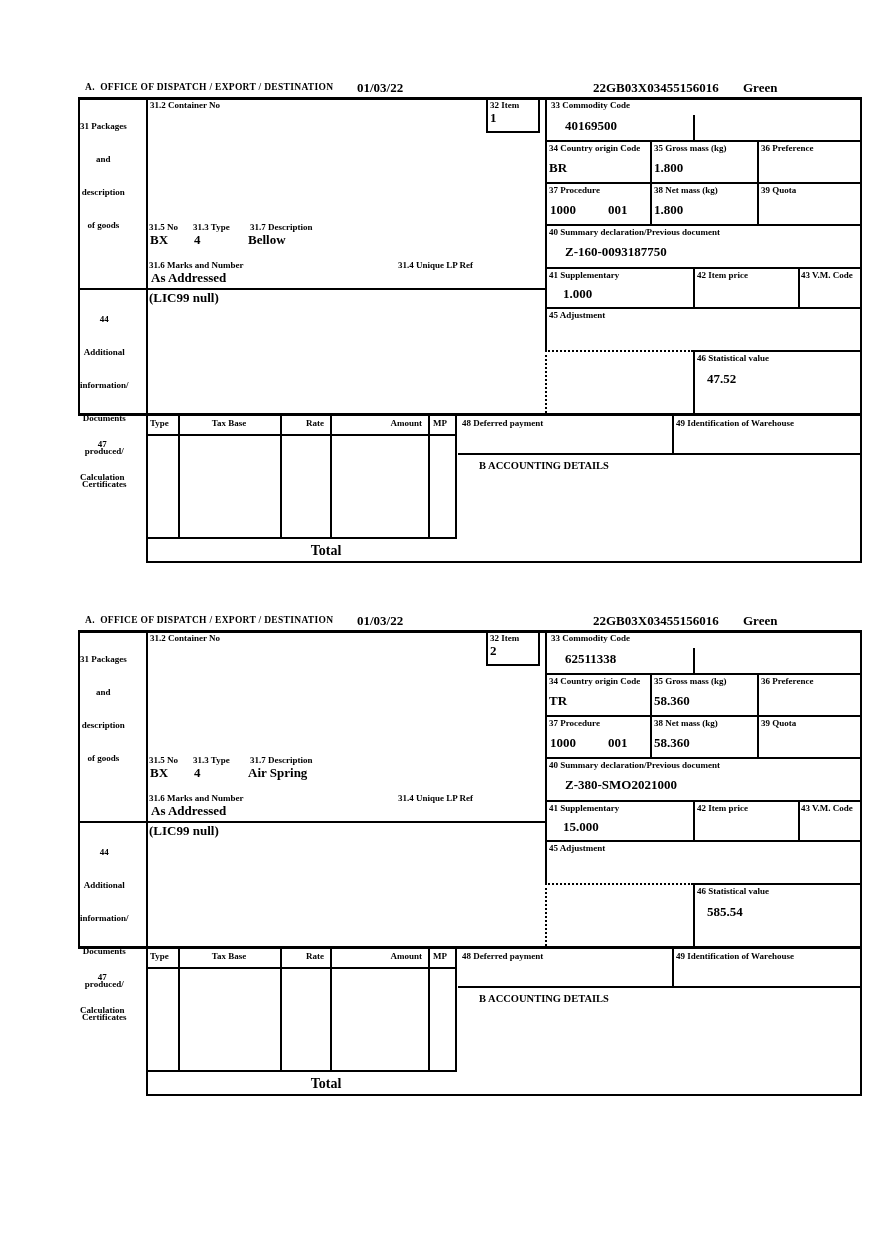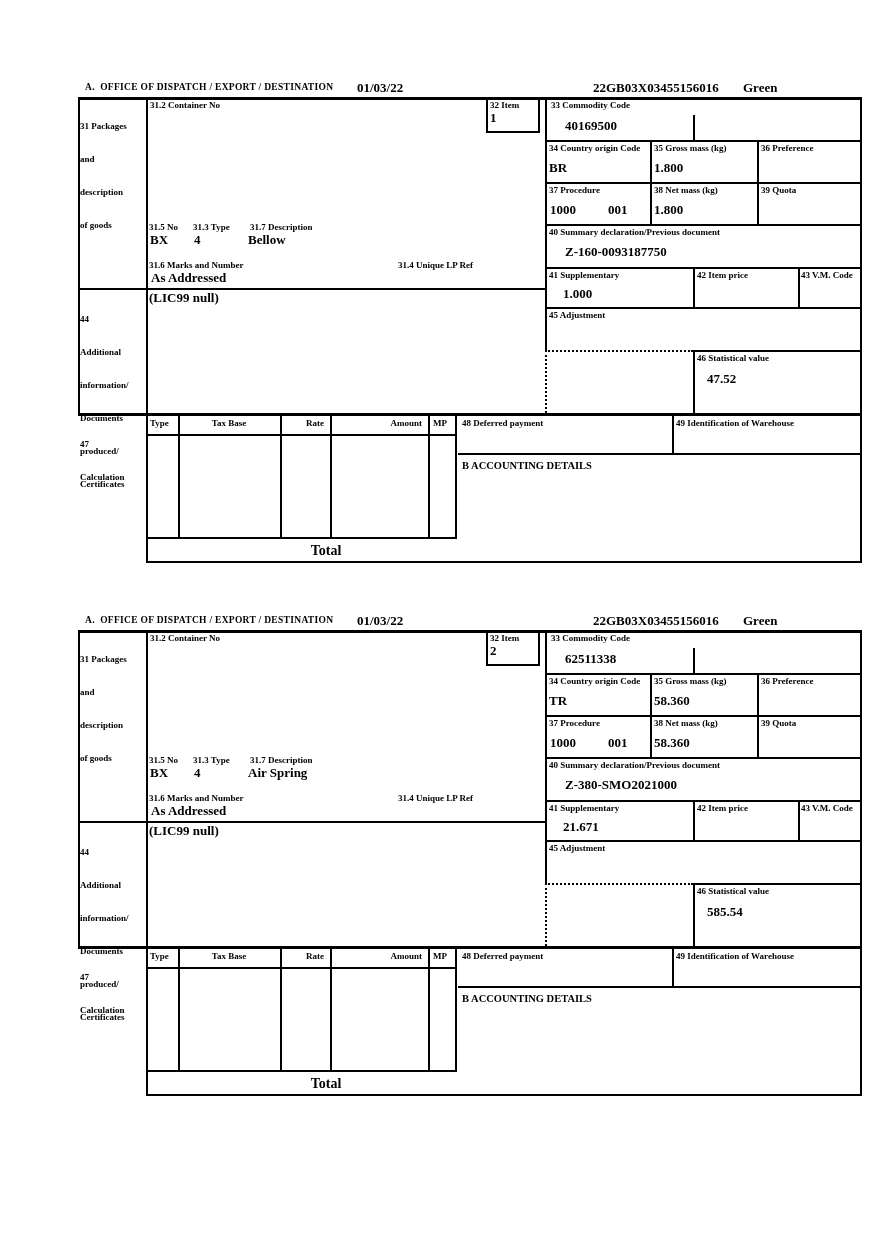--- a/index.html
+++ b/index.html
@@ -6,23 +6,23 @@
   html,body{margin:0;padding:0;background:#fff;}
   #page{position:relative;width:882px;height:1250px;background:#ffffff;color:#000;
         font-family:"Liberation Serif",serif;overflow:hidden;}
   .block{position:absolute;left:0;width:882px;height:482px;}
   .ln{position:absolute;background:#000;}
   .dot-v{position:absolute;border-left:2px dotted #000;}
   .dot-h{position:absolute;border-top:2px dotted #000;}
   .box32{position:absolute;border:2px solid #000;}
   .lbl{position:absolute;font-weight:700;font-size:9px;line-height:10px;white-space:pre;}
   .val{position:absolute;font-weight:700;font-size:13px;line-height:15px;white-space:pre;}
-  .lines span{display:block;line-height:13px;}
+  .lines span{display:block;line-height:13px;text-align:center;}
   .office{font-size:9.5px;letter-spacing:.3px;}
-  .acct{font-size:10.5px;}
+  .acct{font-size:10.5px;margin-left:17px;}
   .tot{font-size:14px;}
   .ctr{text-align:center;}
   .rgt{text-align:right;}
 </style>
 </head>
 <body>
 
 <div id="page">
 
 <div class="block" style="top: 82px;">
@@ -213,21 +213,21 @@
       <span class="val" style="left:248px;top:150px">Air Spring</span>
 
       <span class="lbl" style="left:549px;top:145px">40 Summary declaration/Previous document</span>
       <span class="val" style="left:565px;top:162px">Z-380-SMO2021000</span>
 
       <span class="lbl" style="left:149px;top:178px">31.6 Marks and Number</span>
       <span class="lbl" style="left:398px;top:178px">31.4 Unique LP Ref</span>
       <span class="val" style="left:151px;top:188px">As Addressed</span>
 
       <span class="lbl" style="left:549px;top:188px">41 Supplementary</span>
-      <span class="val" style="left:563px;top:204px">21.671</span>
+      <span class="val" style="left:563px;top:204px">15.000</span>
       <span class="lbl" style="left:697px;top:188px">42 Item price</span>
       <span class="lbl" style="left:801px;top:188px">43 V.M. Code</span>
 
       <div class="lbl lines" style="left:80px;top:211px">
         <span>44</span>
         <span>Additional</span>
         <span>information/</span>
         <span>Documents</span>
         <span>produced/</span>
         <span>Certificates</span>

